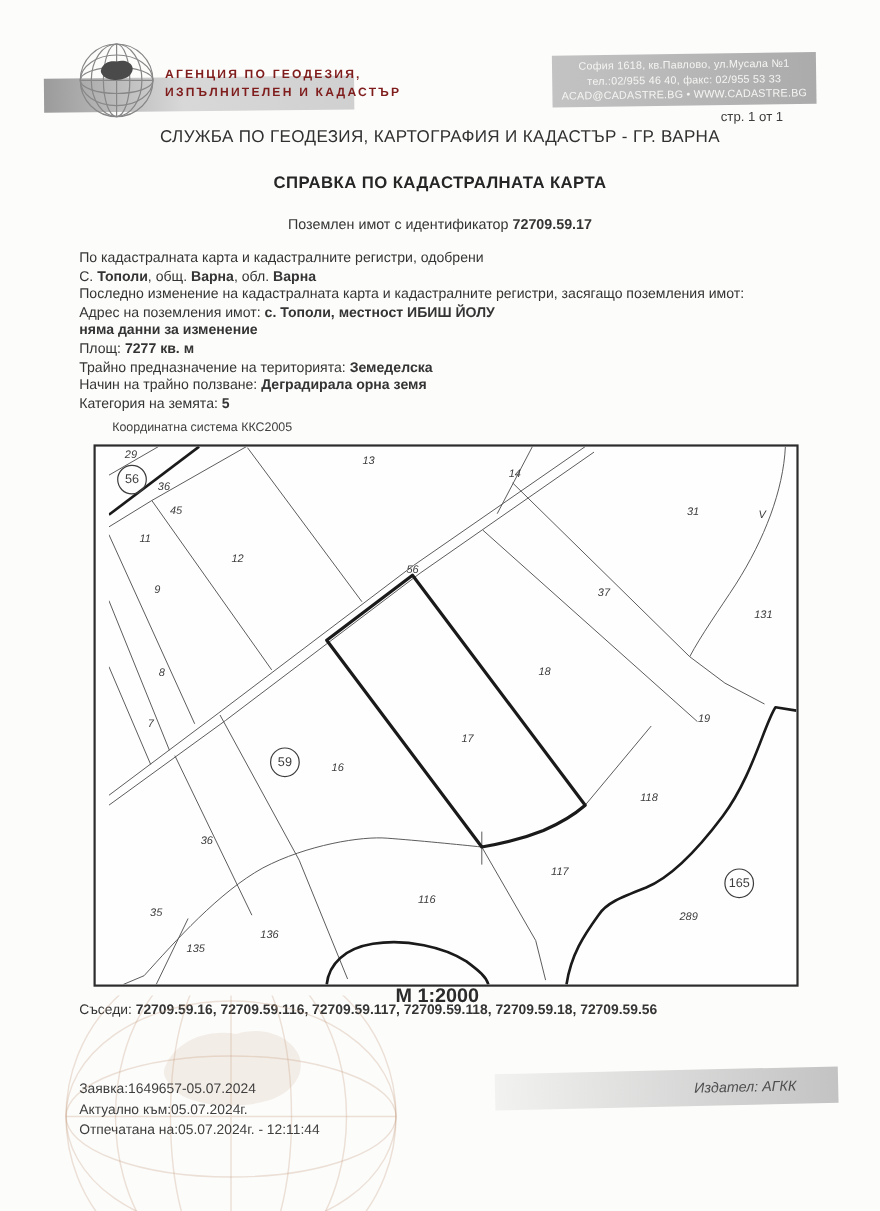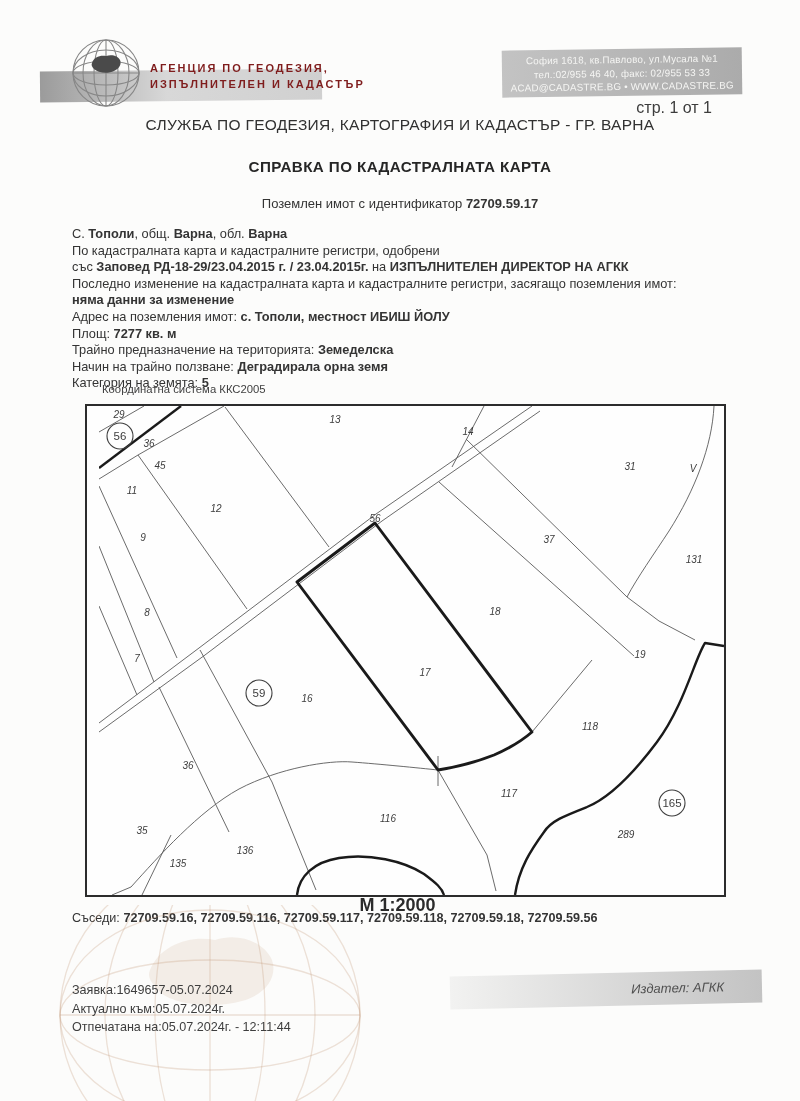--- a/index.html
+++ b/index.html
@@ -20,21 +20,21 @@
     transform:rotate(-.8deg);
     color:#f5f5f3;font-size:9.8px;line-height:13.5px;text-align:center;
     padding-top:4px;box-sizing:border-box;letter-spacing:.2px;
   }
   .logo{position:absolute;left:70px;top:37px;}
   .agency-name{
     position:absolute;left:150px;top:60px;width:260px;
     color:#7f1d1d;font-weight:bold;font-size:11px;line-height:16px;
     letter-spacing:2px;
   }
-  .page-indicator{position:absolute;right:88px;top:99px;font-size:16px;color:#3c3c3c;}
+  .page-indicator{position:absolute;right:88px;top:99px;font-size:12px;color:#3c3c3c;}
   .office-title{
     position:absolute;left:0;top:116px;width:100%;text-align:center;
     font-size:15.5px;letter-spacing:.3px;color:#313131;
   }
   .doc-title{
     position:absolute;left:0;top:158px;width:100%;text-align:center;
     font-size:15.2px;font-weight:bold;color:#262626;letter-spacing:.4px;
   }
   .subtitle{
     position:absolute;left:0;top:196px;width:100%;text-align:center;
@@ -104,26 +104,25 @@
   <div class="agency-name">
     <div>АГЕНЦИЯ ПО ГЕОДЕЗИЯ,</div>
     <div>ИЗПЪЛНИТЕЛЕН И КАДАСТЪР</div>
   </div>
 
   <div class="office-title">СЛУЖБА ПО ГЕОДЕЗИЯ, КАРТОГРАФИЯ И КАДАСТЪР - ГР. ВАРНА</div>
   <div class="doc-title">СПРАВКА ПО КАДАСТРАЛНАТА КАРТА</div>
   <div class="subtitle"><span>Поземлен имот с  идентификатор </span><span class="b">72709.59.17</span></div>
 
   <div class="details">
+      <div class="detail-line"><span>По кадастралната карта и кадастралните регистри, одобрени</span></div>
       <div class="detail-line"><span>С. </span><span class="b">Тополи</span><span>, общ. </span><span class="b">Варна</span><span>, обл. </span><span class="b">Варна</span></div>
-      <div class="detail-line"><span>По кадастралната карта и кадастралните регистри, одобрени</span></div>
-      <div class="detail-line"><span>със </span><span class="b">Заповед РД-18-29/23.04.2015 г. / 23.04.2015г.</span><span> на </span><span class="b">ИЗПЪЛНИТЕЛЕН ДИРЕКТОР НА АГКК</span></div>
       <div class="detail-line"><span>Последно изменение на кадастралната карта и кадастралните регистри, засягащо поземления имот:</span></div>
+      <div class="detail-line"><span>Адрес на поземления имот: </span><span class="b">с. Тополи, местност ИБИШ ЙОЛУ</span></div>
       <div class="detail-line"><span class="b">няма данни за изменение</span></div>
-      <div class="detail-line"><span>Адрес на поземления имот: </span><span class="b">с. Тополи, местност ИБИШ ЙОЛУ</span></div>
       <div class="detail-line"><span>Площ: </span><span class="b">7277 кв. м</span></div>
       <div class="detail-line"><span>Трайно предназначение на територията: </span><span class="b">Земеделска</span></div>
       <div class="detail-line"><span>Начин на трайно ползване: </span><span class="b">Деградирала орна земя</span></div>
       <div class="detail-line"><span>Категория на земята: </span><span class="b">5</span></div>
     </div>
 
   <div class="coord-label">Координатна система ККС2005</div>
   <div class="map-frame">
     <svg width="625" height="489" viewBox="0 0 625 489">
       <g class="thin">

